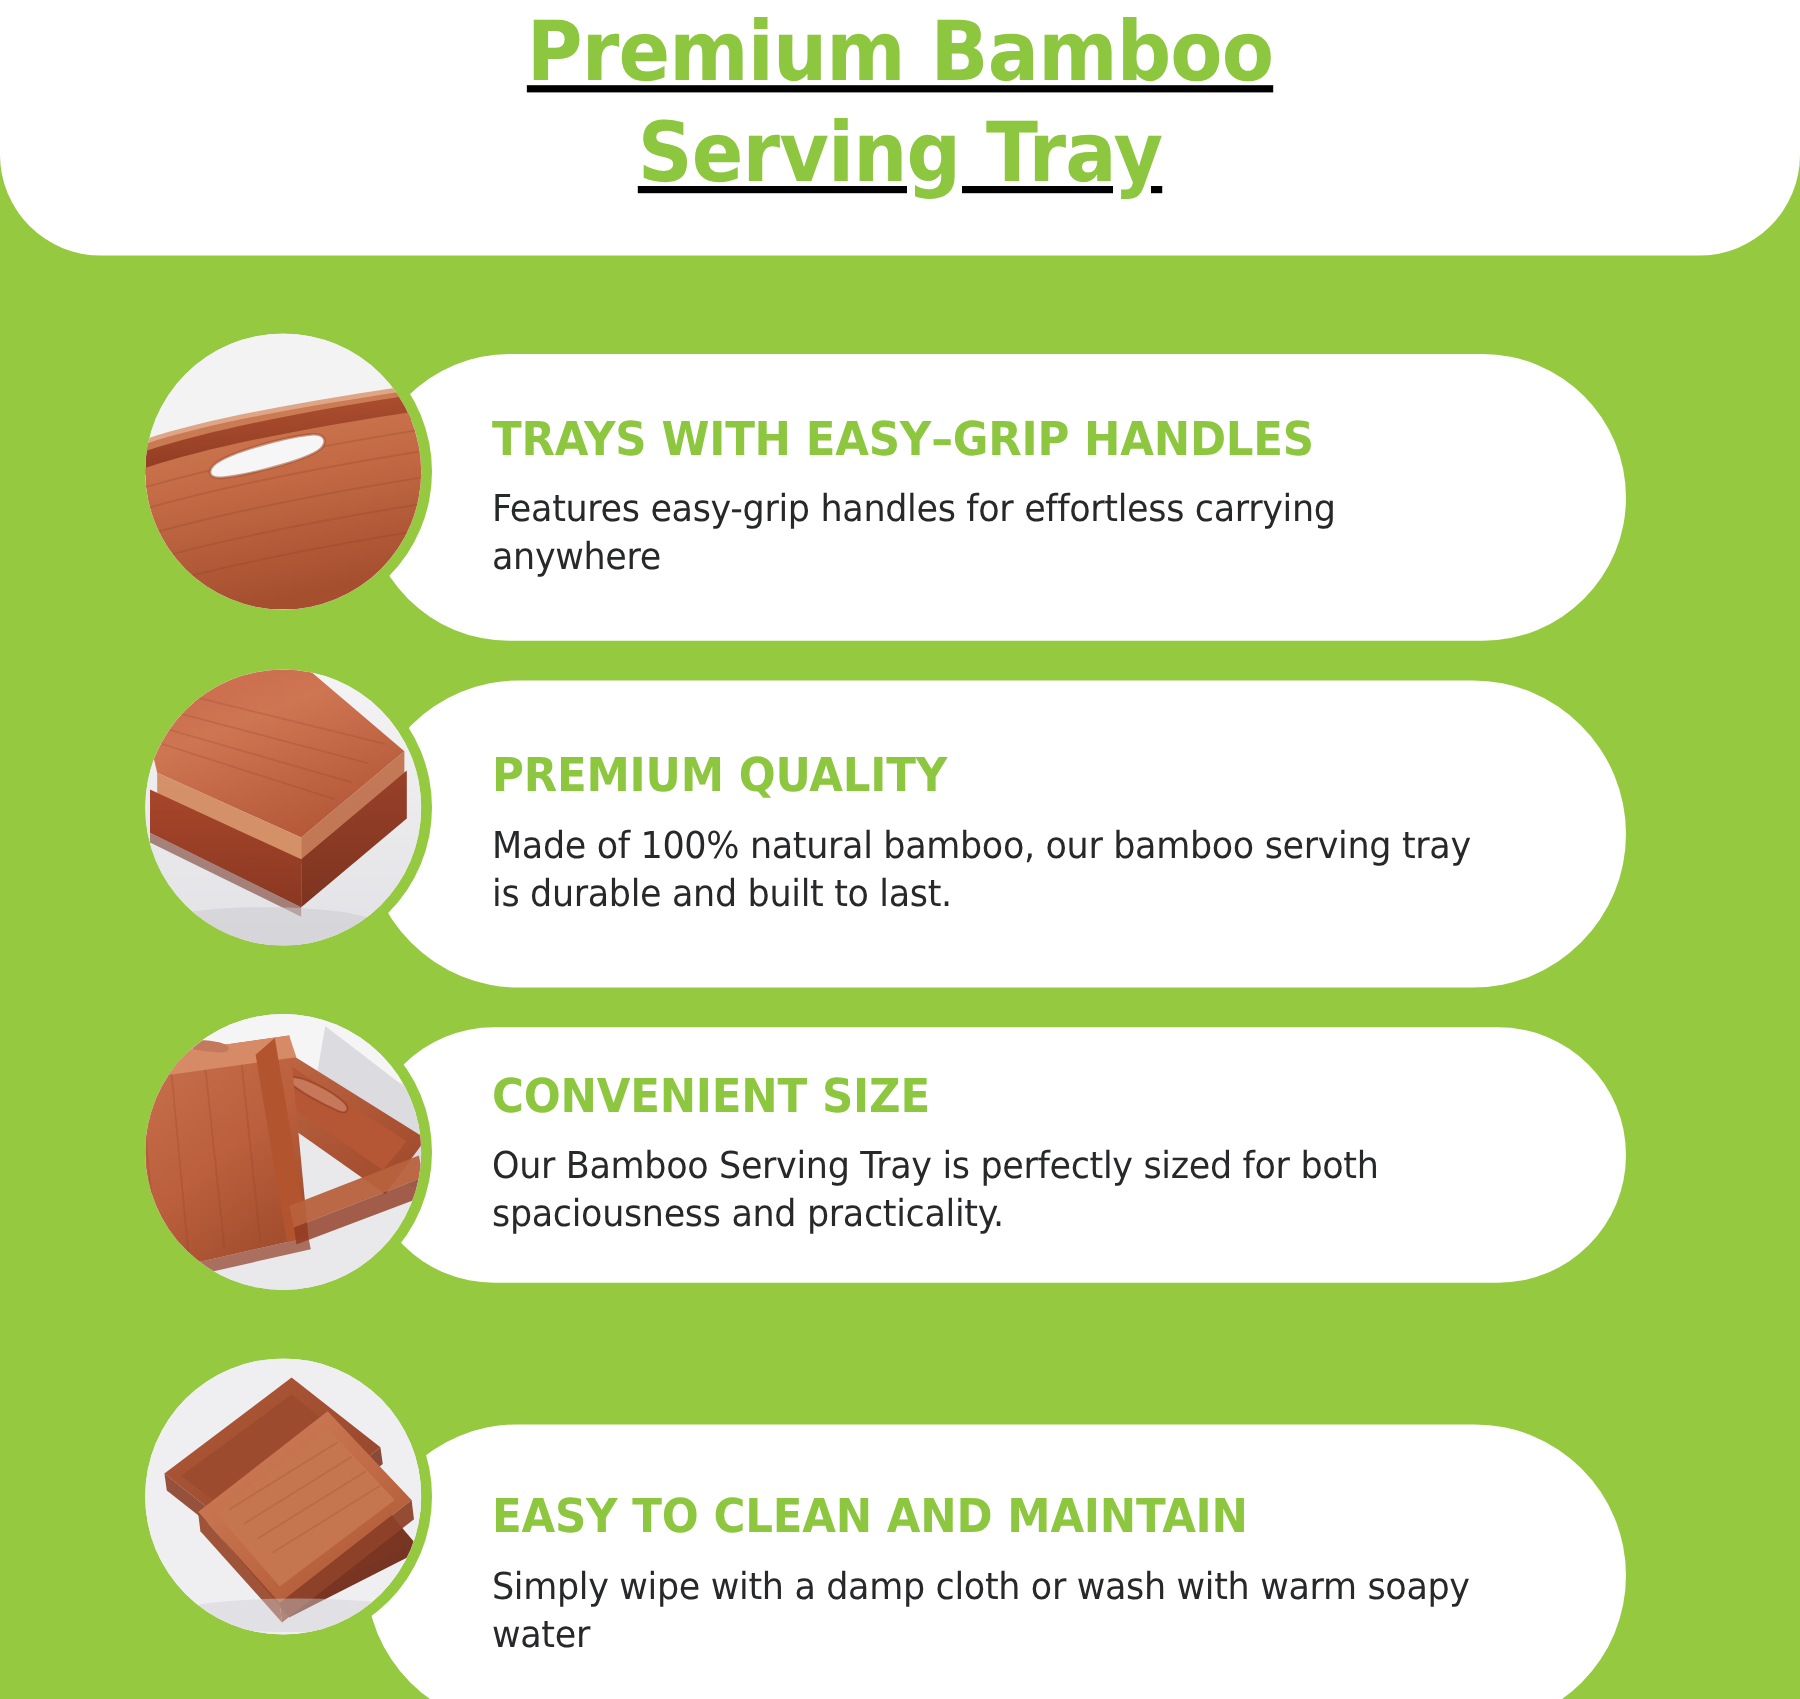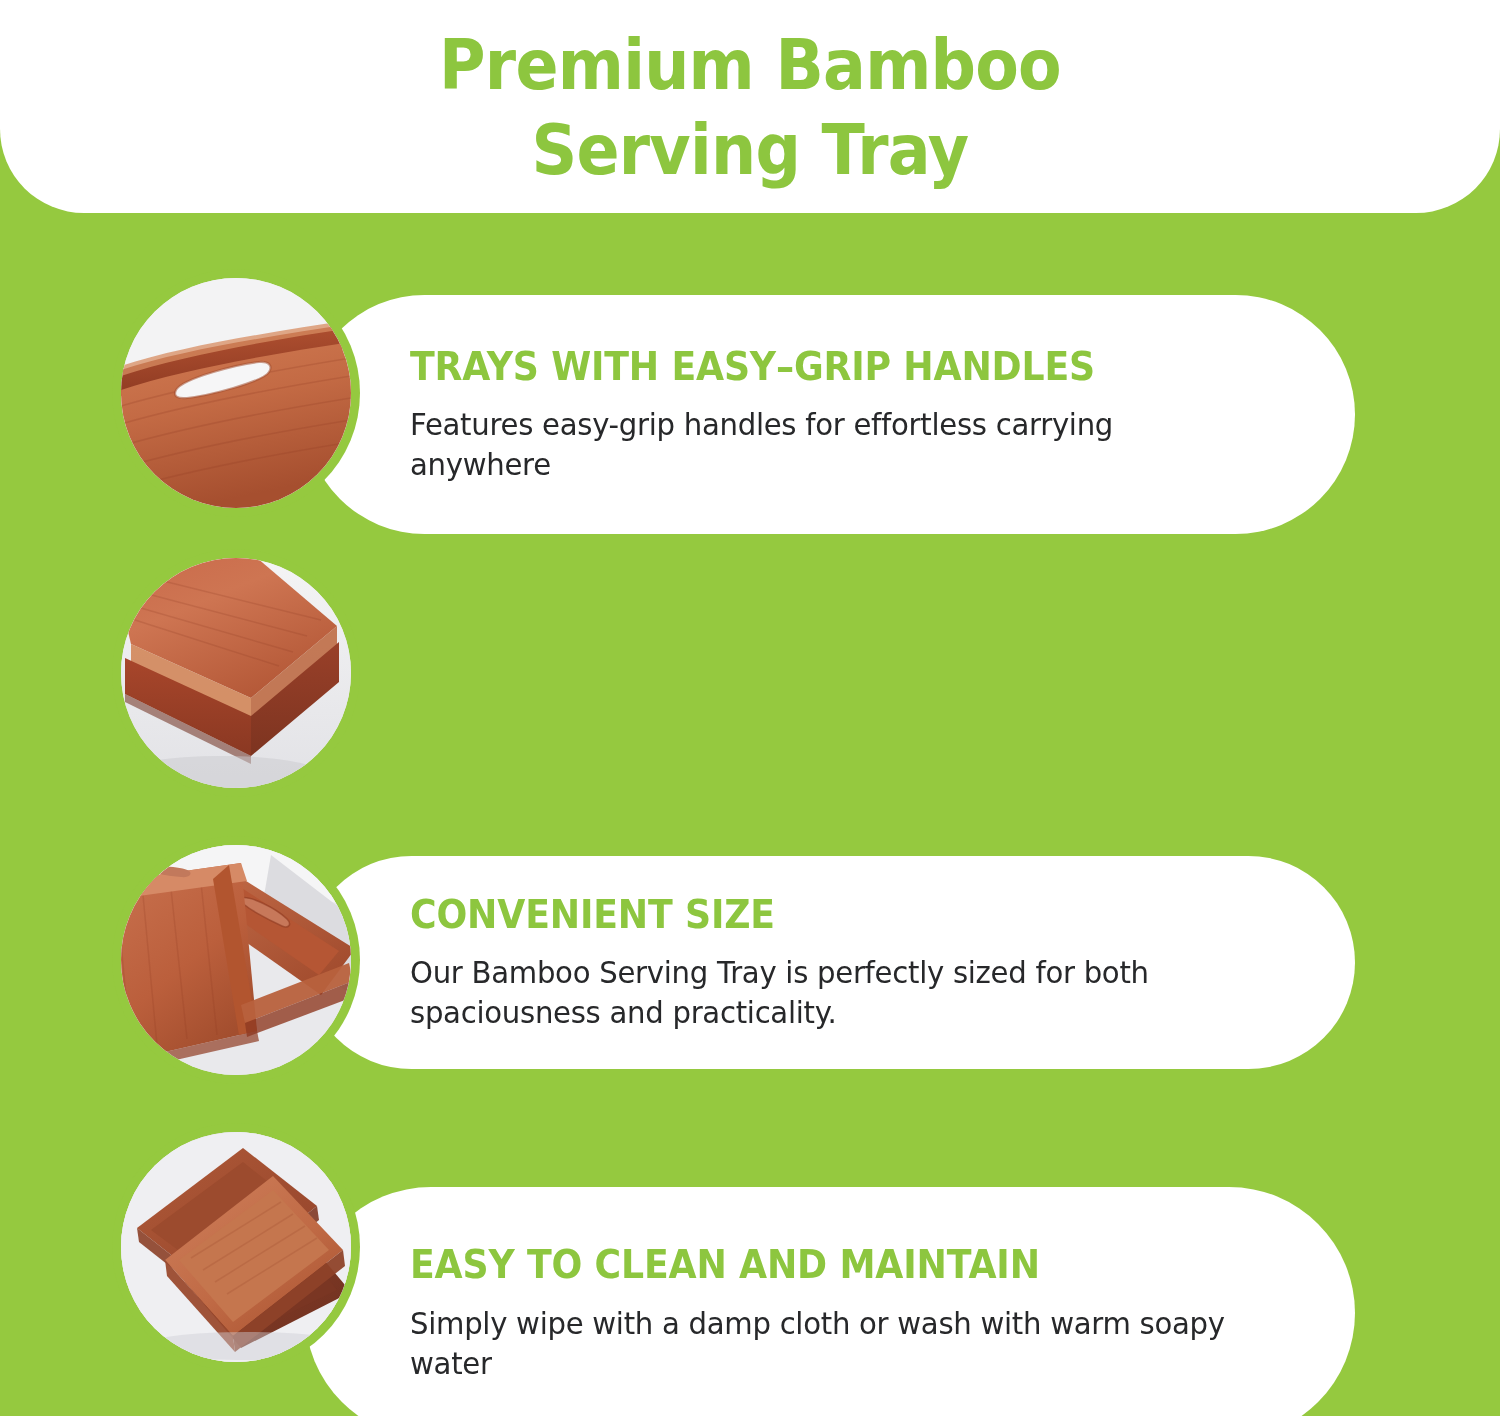--- a/index.html
+++ b/index.html
@@ -26,23 +26,24 @@
   
   #header {
     position:absolute;
     left:0; top:0;
     width:1500px;
     height:213px;
     background:#ffffff;
     border-bottom-left-radius:84px;
     border-bottom-right-radius:84px;
     display:flex;
-    align-items:center;
+    align-items:flex-start;
     justify-content:center;
     z-index:5;
+    text-decoration:underline;
   }
   #header-title {
     color:#8DC63F;
     font-family:"DejaVu Sans", sans-serif;
     font-weight:bold;
     font-size:69px;
     line-height:1.22;
     letter-spacing:-0.8px;
     text-align:center;
     transform:scaleX(0.92);
@@ -145,20 +146,26 @@
         <path d="M0 168 C70 148 155 132 230 120"></path>
         <path d="M0 190 C70 170 155 154 230 142"></path>
         <path d="M0 212 C70 192 155 176 230 164"></path>
       </g>
       <path d="M55 112 C62 100 118 86 138 84 C148 83 152 88 148 94 C142 104 86 118 66 120 C56 121 52 118 55 112 Z" fill="#F6F6F7"></path>
       <path d="M55 112 C62 100 118 86 138 84 C148 83 152 88 148 94 C142 104 86 118 66 120 C56 121 52 118 55 112 Z" fill="none" stroke="#A34D2D" stroke-width="2.2" opacity="0.55"></path>
       <path d="M0 88 C60 68 150 54 230 42 L230 50 C150 62 60 78 0 98 Z" fill="#D78C62" opacity="0.75"></path>
     </svg>
   </div>
 
+  <div class="card" style="top:534px;height:256px;border-radius:128px;">
+    <div class="card-inner">
+      <div class="card-heading">PREMIUM QUALITY</div>
+      <div class="card-body">Made of 100% natural bamboo, our bamboo serving tray is durable and built to last.</div>
+    </div>
+  </div>
   <div class="photo-ring" style="left:112px;top:549px;width:248px;height:248px;"></div>
   <div class="photo" style="left:121px;top:558px;width:230px;height:230px;">
     <svg viewBox="0 0 230 230" preserveAspectRatio="none">
       <defs>
         <linearGradient id="w2top" x1="0.1" y1="0" x2="0.7" y2="1">
           <stop offset="0%" stop-color="#C9694A"></stop>
           <stop offset="40%" stop-color="#CE7552"></stop>
           <stop offset="100%" stop-color="#B35736"></stop>
         </linearGradient>
         <linearGradient id="w2side" x1="0" y1="0" x2="0" y2="1">

